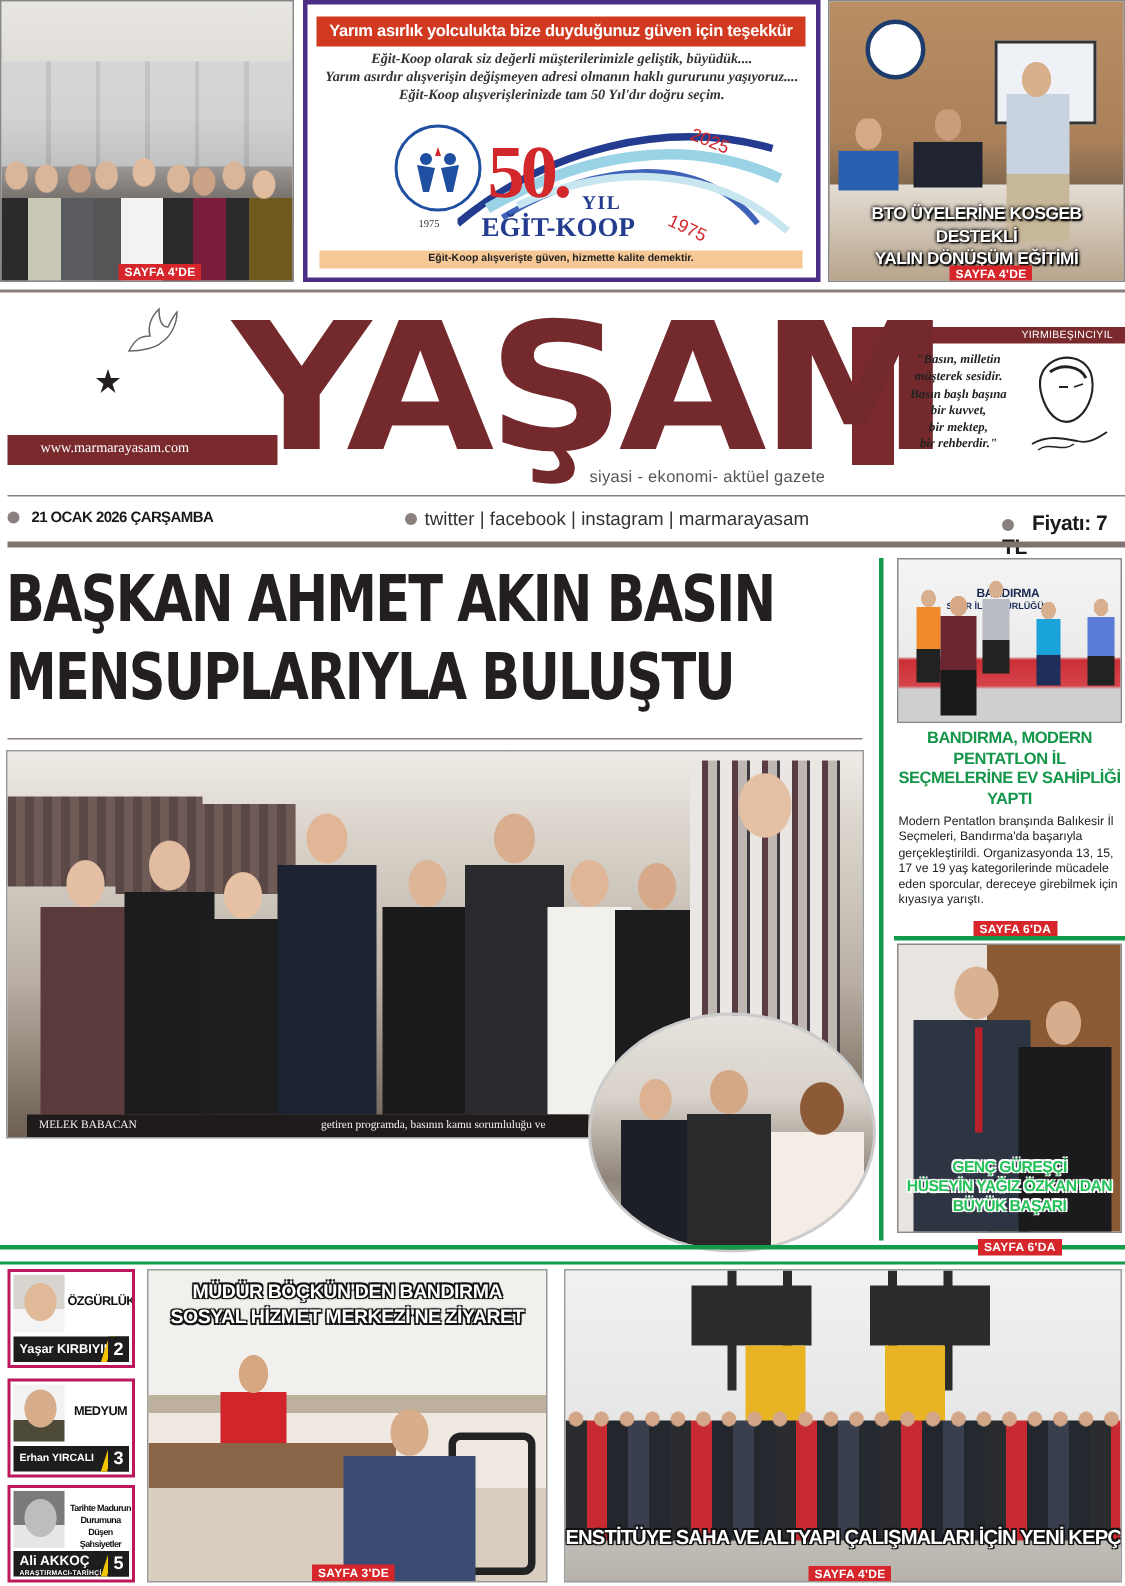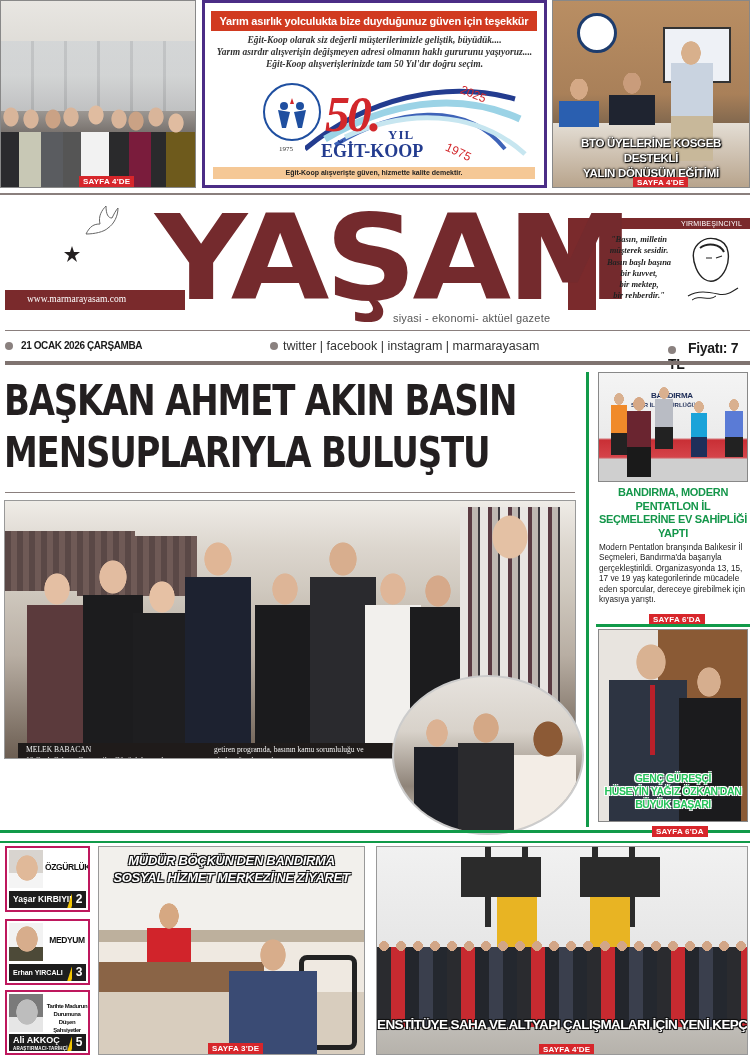--- a/index.html
+++ b/index.html
@@ -33,21 +33,21 @@
 
   #ad { left: 202px; top: 0; width: 345px; height: 188px; border: 3px solid #4b2d86; background: #fff; }
   #ad .bar { position: absolute; left: 6px; top: 8px; width: 326px; height: 20px; background: #d13a20; color: #fff;
     font-size: 11px; font-weight: 700; text-align: center; line-height: 20px; letter-spacing: -0.2px; }
   #ad .lines { position: absolute; left: 0; top: 31px; width: 100%; text-align: center; font-family: "Liberation Serif", serif;
     font-style: italic; font-weight: 700; font-size: 9.5px; line-height: 12px; color: #333; }
   #ad .logo-ring { position: absolute; left: 58px; top: 80px; width: 58px; height: 58px; border: 2px solid #1f4fa0; border-radius: 50%; }
   #ad .logo-ring .fig { position: absolute; left: 11px; top: 13px; width: 32px; height: 30px; }
   #ad .logo-ring .yr { position: absolute; left: 14px; top: 60px; font-size: 7px; color: #333; font-family: "Liberation Serif", serif; }
   #ad .big50 { position: absolute; left: 120px; top: 86px; font-family: "Liberation Serif", serif; font-weight: 700;
-    font-size: 50px; color: #d2272b; line-height: 50px; letter-spacing: -3px; font-style: italic; }
+    font-size: 50px; color: #d2272b; line-height: 50px; letter-spacing: -3px; }
   #ad .yil { position: absolute; left: 183px; top: 124px; font-family: "Liberation Serif", serif; font-weight: 700; font-size: 13px; color: #233c8f; letter-spacing: 1px; }
   #ad .egit { position: absolute; left: 116px; top: 138px; font-family: "Liberation Serif", serif; font-weight: 700; font-size: 18px; color: #233c8f; }
   #ad .y2025 { position: absolute; left: 255px; top: 84px; color: #d2272b; font-size: 12px; transform: rotate(22deg); }
   #ad .y1975 { position: absolute; left: 240px; top: 142px; color: #d2272b; font-size: 12px; transform: rotate(25deg); }
   #ad svg.swoosh { position: absolute; left: 100px; top: 76px; }
   #ad .foot { position: absolute; left: 8px; top: 164px; width: 322px; height: 12px; background: #f5c896; color: #222;
     font-size: 7px; font-weight: 700; text-align: center; line-height: 12px; }
 
   #top-right { left: 552px; top: 0; width: 198px; height: 188px; border: 1px solid #888;
     background: linear-gradient(180deg, #b98e63 0%, #a98059 50%, #6b5a48 75%, #c3a27f 100%); }
@@ -137,21 +137,21 @@
   #col1 { top: 846px; height: 66px; }
   #col2 { top: 919px; height: 66px; }
   #col3 { top: 990px; height: 65px; }
   #col3 .topic { font-size: 6px; line-height: 8px; top: 10px; }
   #col3 .namebar { font-size: 9px; line-height: 11px; padding-top: 0; }
   #col3 .namebar .sub { display: block; font-size: 4.5px; line-height: 5px; letter-spacing: 0.2px; }
 
   #sosyal { left: 98px; top: 846px; width: 267px; height: 209px; border: 1px solid #999;
     background: linear-gradient(180deg, #f2f0ec 0 40%, #bdb09d 40% 46%, #efe9e1 46% 70%, #d8cdbe 70%); }
   #sosyal .title { position: absolute; left: 0; top: 5px; width: 100%; text-align: center; color: #fff; font-weight: 900; font-size: 13px; line-height: 17px; letter-spacing: -0.3px;
-    text-shadow: 1px 1px 0 #111, -1px -1px 0 #111, 1px -1px 0 #111, -1px 1px 0 #111, 0 0 2px #111; font-style: italic; }
+    text-shadow: 1px 1px 0 #111, -1px -1px 0 #111, 1px -1px 0 #111, -1px 1px 0 #111, 0 0 2px #111; }
   #sosyal .desk { position: absolute; left: 0; top: 115px; width: 165px; height: 30px; background: #8a6446; }
   #sosyal .woman { position: absolute; left: 48px; top: 55px; width: 44px; height: 60px; background: radial-gradient(ellipse 10px 13px at 22px 14px, #d6a882 95%, transparent 100%), linear-gradient(180deg, transparent 0 26px, #d1242b 26px); }
   #sosyal .man { position: absolute; left: 130px; top: 92px; width: 88px; height: 117px; background: radial-gradient(ellipse 13px 16px at 44px 16px, #d8ad8b 95%, transparent 100%), linear-gradient(180deg, transparent 0 32px, #3a4b74 32px); }
   #sosyal .chair { position: absolute; left: 200px; top: 108px; width: 58px; height: 95px; border: 5px solid #222; border-radius: 8px; }
   #sosyal .badge { position: absolute; left: 109px; top: 196px; }
 
   #kepce { left: 376px; top: 846px; width: 372px; height: 209px; border: 1px solid #999;
     background: linear-gradient(180deg, #f1f1f1 0%, #e6e6e6 50%, #c5c2bd 80%, #b6b2ab 100%); }
   #kepce .bucket { position: absolute; top: 10px; width: 80px; height: 40px; background: #2b2b2b; }
   #kepce .loader { position: absolute; top: 50px; width: 40px; height: 60px; background: #e8b423; }

